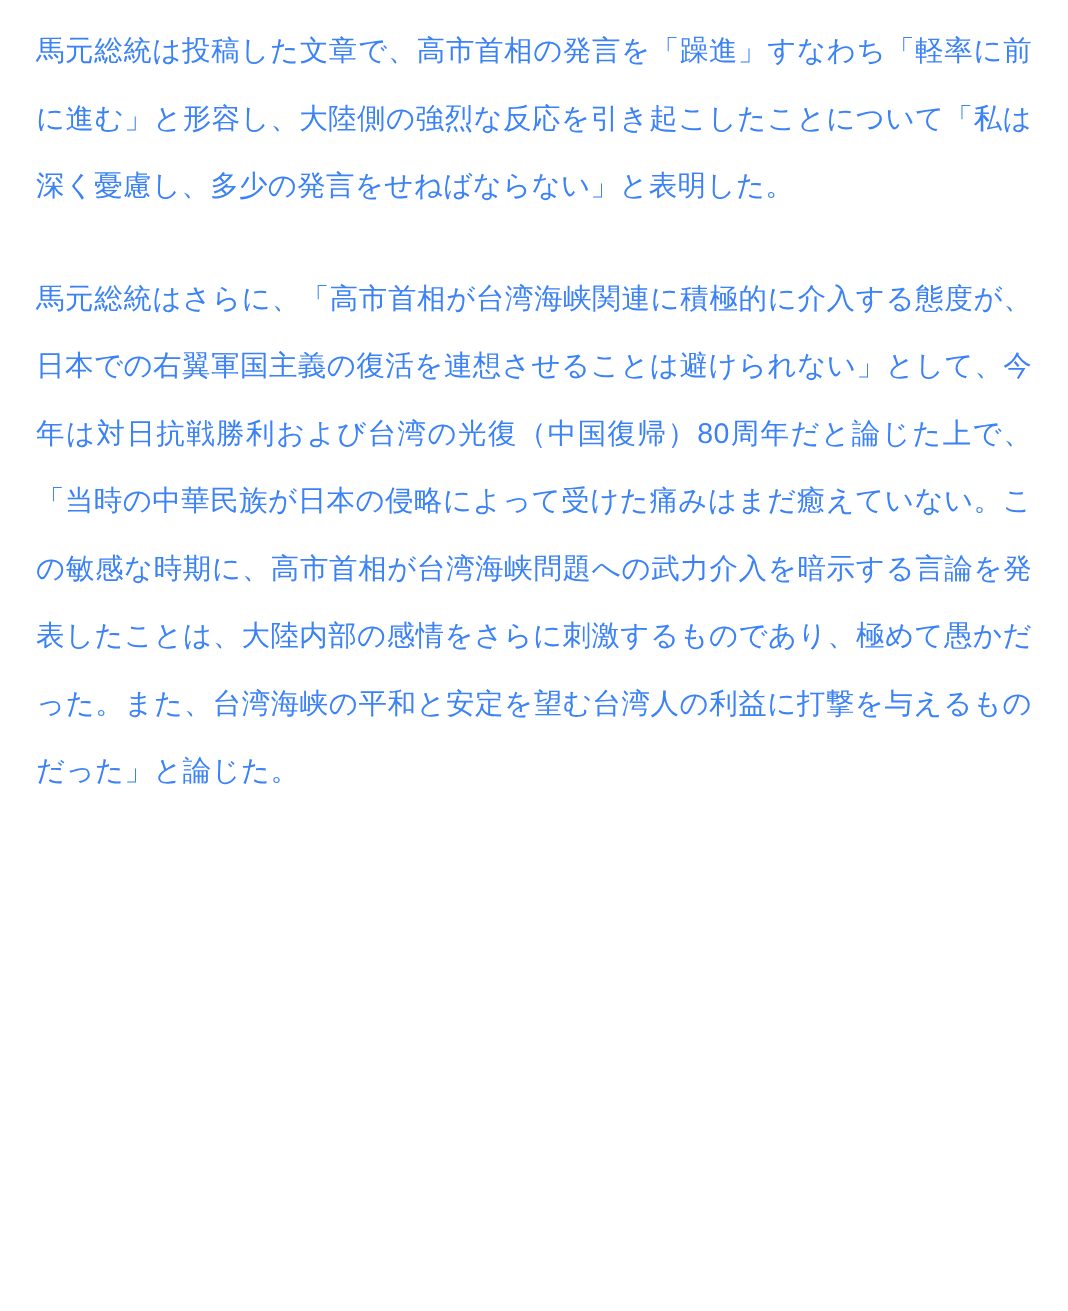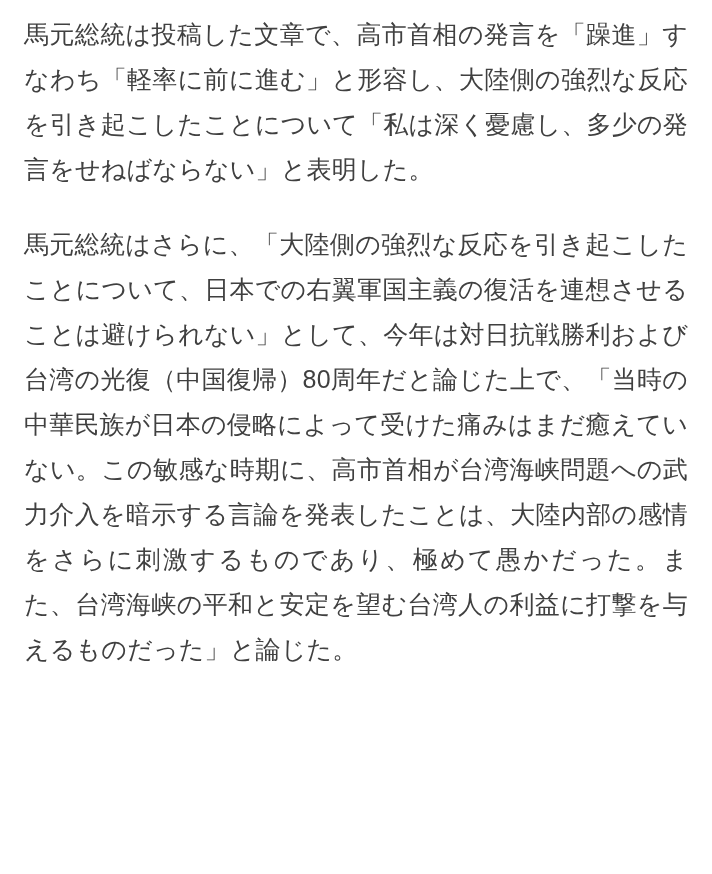--- a/index.html
+++ b/index.html
@@ -12,32 +12,32 @@
     height: 874px;
     overflow: hidden;
     font-family: "Liberation Sans", "DejaVu Sans", sans-serif;
   }
   .article {
     box-sizing: border-box;
     width: 712px;
     padding: 12px 24px 0 24px;
   }
   .para {
-    color: #404040;
-    font-size: 25px;
+    color: #3b82f6;
+    font-size: 19px;
     line-height: 45px;
     letter-spacing: 0.2px;
     text-align: justify;
     text-justify: inter-ideograph;
     margin: 0 0 30px 0;
     font-weight: 400;
   }
   .para:last-child {
     margin-bottom: 0;
   }
 </style>
 </head>
 <body>
 
 <main class="article">
   <p class="para">馬元総統は投稿した文章で、高市首相の発言を「躁進」すなわち「軽率に前に進む」と形容し、大陸側の強烈な反応を引き起こしたことについて「私は深く憂慮し、多少の発言をせねばならない」と表明した。</p>
-  <p class="para">馬元総統はさらに、「大陸側の強烈な反応を引き起こしたことについて、日本での右翼軍国主義の復活を連想させることは避けられない」として、今年は対日抗戦勝利および台湾の光復（中国復帰）80周年だと論じた上で、「当時の中華民族が日本の侵略によって受けた痛みはまだ癒えていない。この敏感な時期に、高市首相が台湾海峡問題への武力介入を暗示する言論を発表したことは、大陸内部の感情をさらに刺激するものであり、極めて愚かだった。また、台湾海峡の平和と安定を望む台湾人の利益に打撃を与えるものだった」と論じた。</p>
+  <p class="para">馬元総統はさらに、「高市首相が台湾海峡関連に積極的に介入する態度が、日本での右翼軍国主義の復活を連想させることは避けられない」として、今年は対日抗戦勝利および台湾の光復（中国復帰）80周年だと論じた上で、「当時の中華民族が日本の侵略によって受けた痛みはまだ癒えていない。この敏感な時期に、高市首相が台湾海峡問題への武力介入を暗示する言論を発表したことは、大陸内部の感情をさらに刺激するものであり、極めて愚かだった。また、台湾海峡の平和と安定を望む台湾人の利益に打撃を与えるものだった」と論じた。</p>
 </main>
 
 </body></html>

